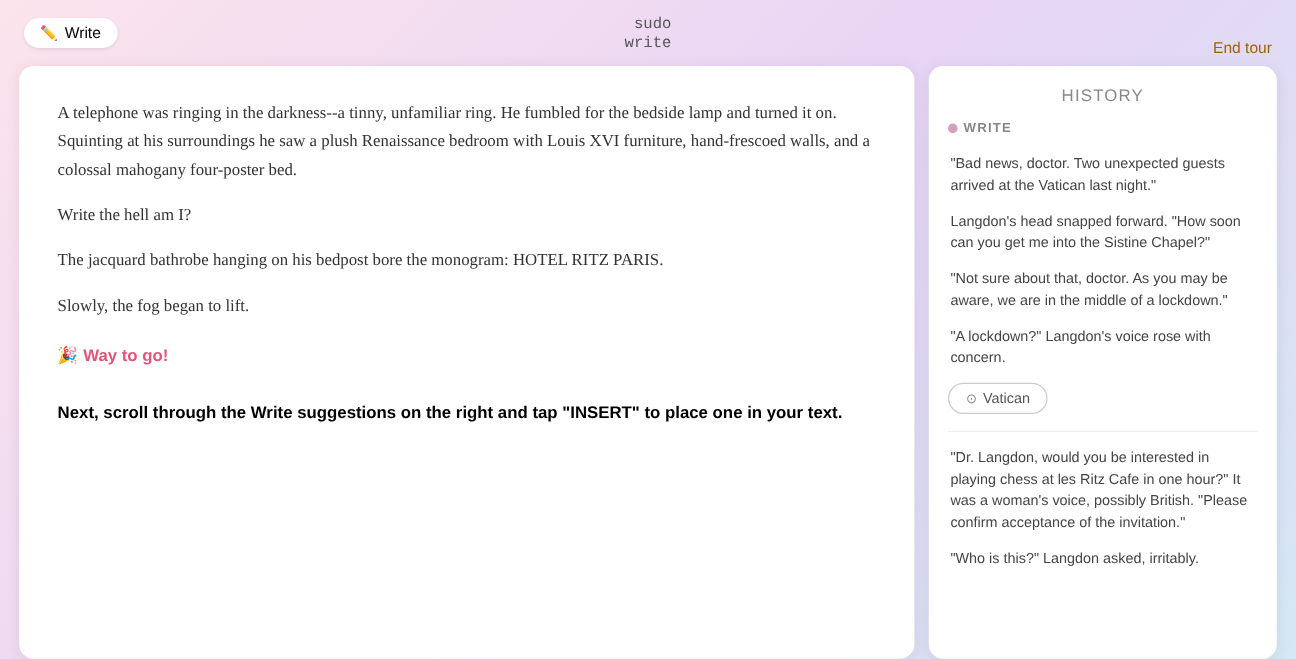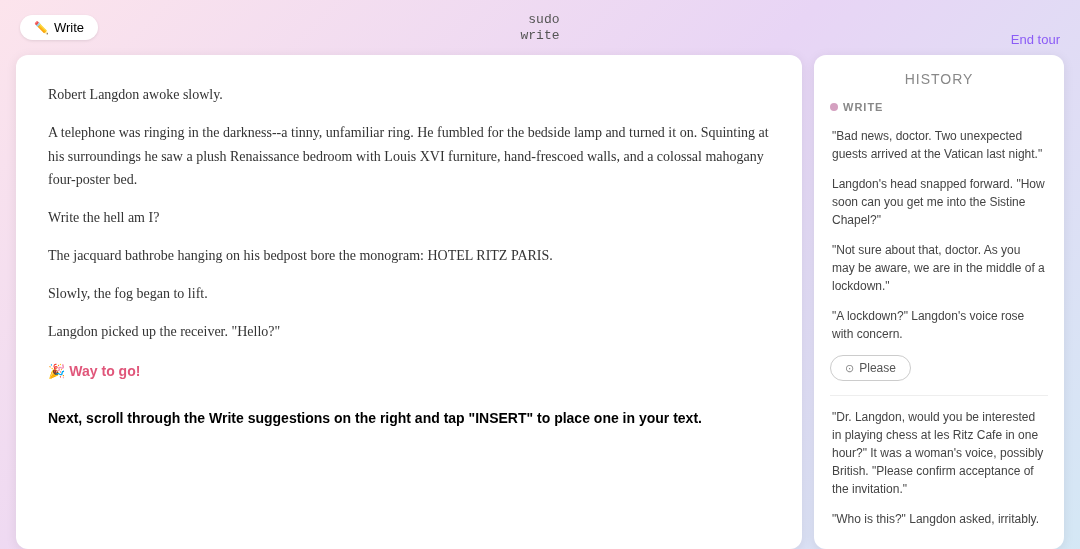--- a/index.html
+++ b/index.html
@@ -46,21 +46,21 @@
       font-size: 13px;
       font-family: 'Courier New', monospace;
       color: #555;
       text-align: right;
       line-height: 1.2;
     }
     .end-tour-btn {
       background: none;
       border: none;
       font-size: 13px;
-      color: #8b5cf6;
+      color: #a16207;
       cursor: pointer;
       margin-top: 24px;
     }
 
     
     .main-layout {
       display: flex;
       height: 510px;
       padding: 0 16px 16px 16px;
       gap: 12px;
@@ -110,21 +110,21 @@
       font-size: 14px;
       color: #000000;
       line-height: 1.7;
       font-family: Arial, sans-serif;
       font-weight: 700;
       margin-bottom: 0;
     }
 
     
     .history-panel {
-      width: 250px;
+      width: 290px;
       background: white;
       border-radius: 12px;
       padding: 16px;
       overflow-y: auto;
       box-shadow: 0 2px 12px rgba(0,0,0,0.08);
     }
     .history-title {
       text-align: center;
       font-size: 14px;
       color: #888;
@@ -210,26 +210,24 @@
     <div>sudo</div>
     <div>write</div>
   </div>
   <button class="end-tour-btn">End tour</button>
 </div>
 
 <div class="main-layout">
 
   <div class="editor-panel">
     <div class="story-text">
-      <p>Robert Langdon awoke slowly.</p>
       <p>A telephone was ringing in the darkness--a tinny, unfamiliar ring. He fumbled for the bedside lamp and turned it on. Squinting at his surroundings he saw a plush Renaissance bedroom with Louis XVI furniture, hand-frescoed walls, and a colossal mahogany four-poster bed.</p>
       <p>Write the hell am I?</p>
       <p>The jacquard bathrobe hanging on his bedpost bore the monogram: HOTEL RITZ PARIS.</p>
       <p>Slowly, the fog began to lift.</p>
-      <p>Langdon picked up the receiver. "Hello?"</p>
     </div>
 
     <div class="divider-area"></div>
 
     <div class="write-suggestion-header">🎉 Way to go!</div>
     <br>
     <div class="suggestion-text-bold">Next, scroll through the Write suggestions on the right and tap "INSERT" to place one in your text.</div>
   </div>
 
   <div class="history-panel">
@@ -242,21 +240,21 @@
       </div>
     </div>
 
     <div class="history-suggestion">"Bad news, doctor. Two unexpected guests arrived at the Vatican last night."</div>
     <div class="history-suggestion">Langdon's head snapped forward. "How soon can you get me into the Sistine Chapel?"</div>
     <div class="history-suggestion">"Not sure about that, doctor. As you may be aware, we are in the middle of a lockdown."</div>
     <div class="history-suggestion">"A lockdown?" Langdon's voice rose with concern.</div>
 
     <button class="insert-btn">
       <span class="insert-btn-icon">⊙</span>
-      <span>Please</span>
+      <span>Vatican</span>
     </button>
 
     <hr class="history-divider">
 
     <div class="history-suggestion">"Dr. Langdon, would you be interested in playing chess at les Ritz Cafe in one hour?" It was a woman's voice, possibly British. "Please confirm acceptance of the invitation."</div>
     <div class="history-suggestion">"Who is this?" Langdon asked, irritably.</div>
 
   </div>
 
 </div>

